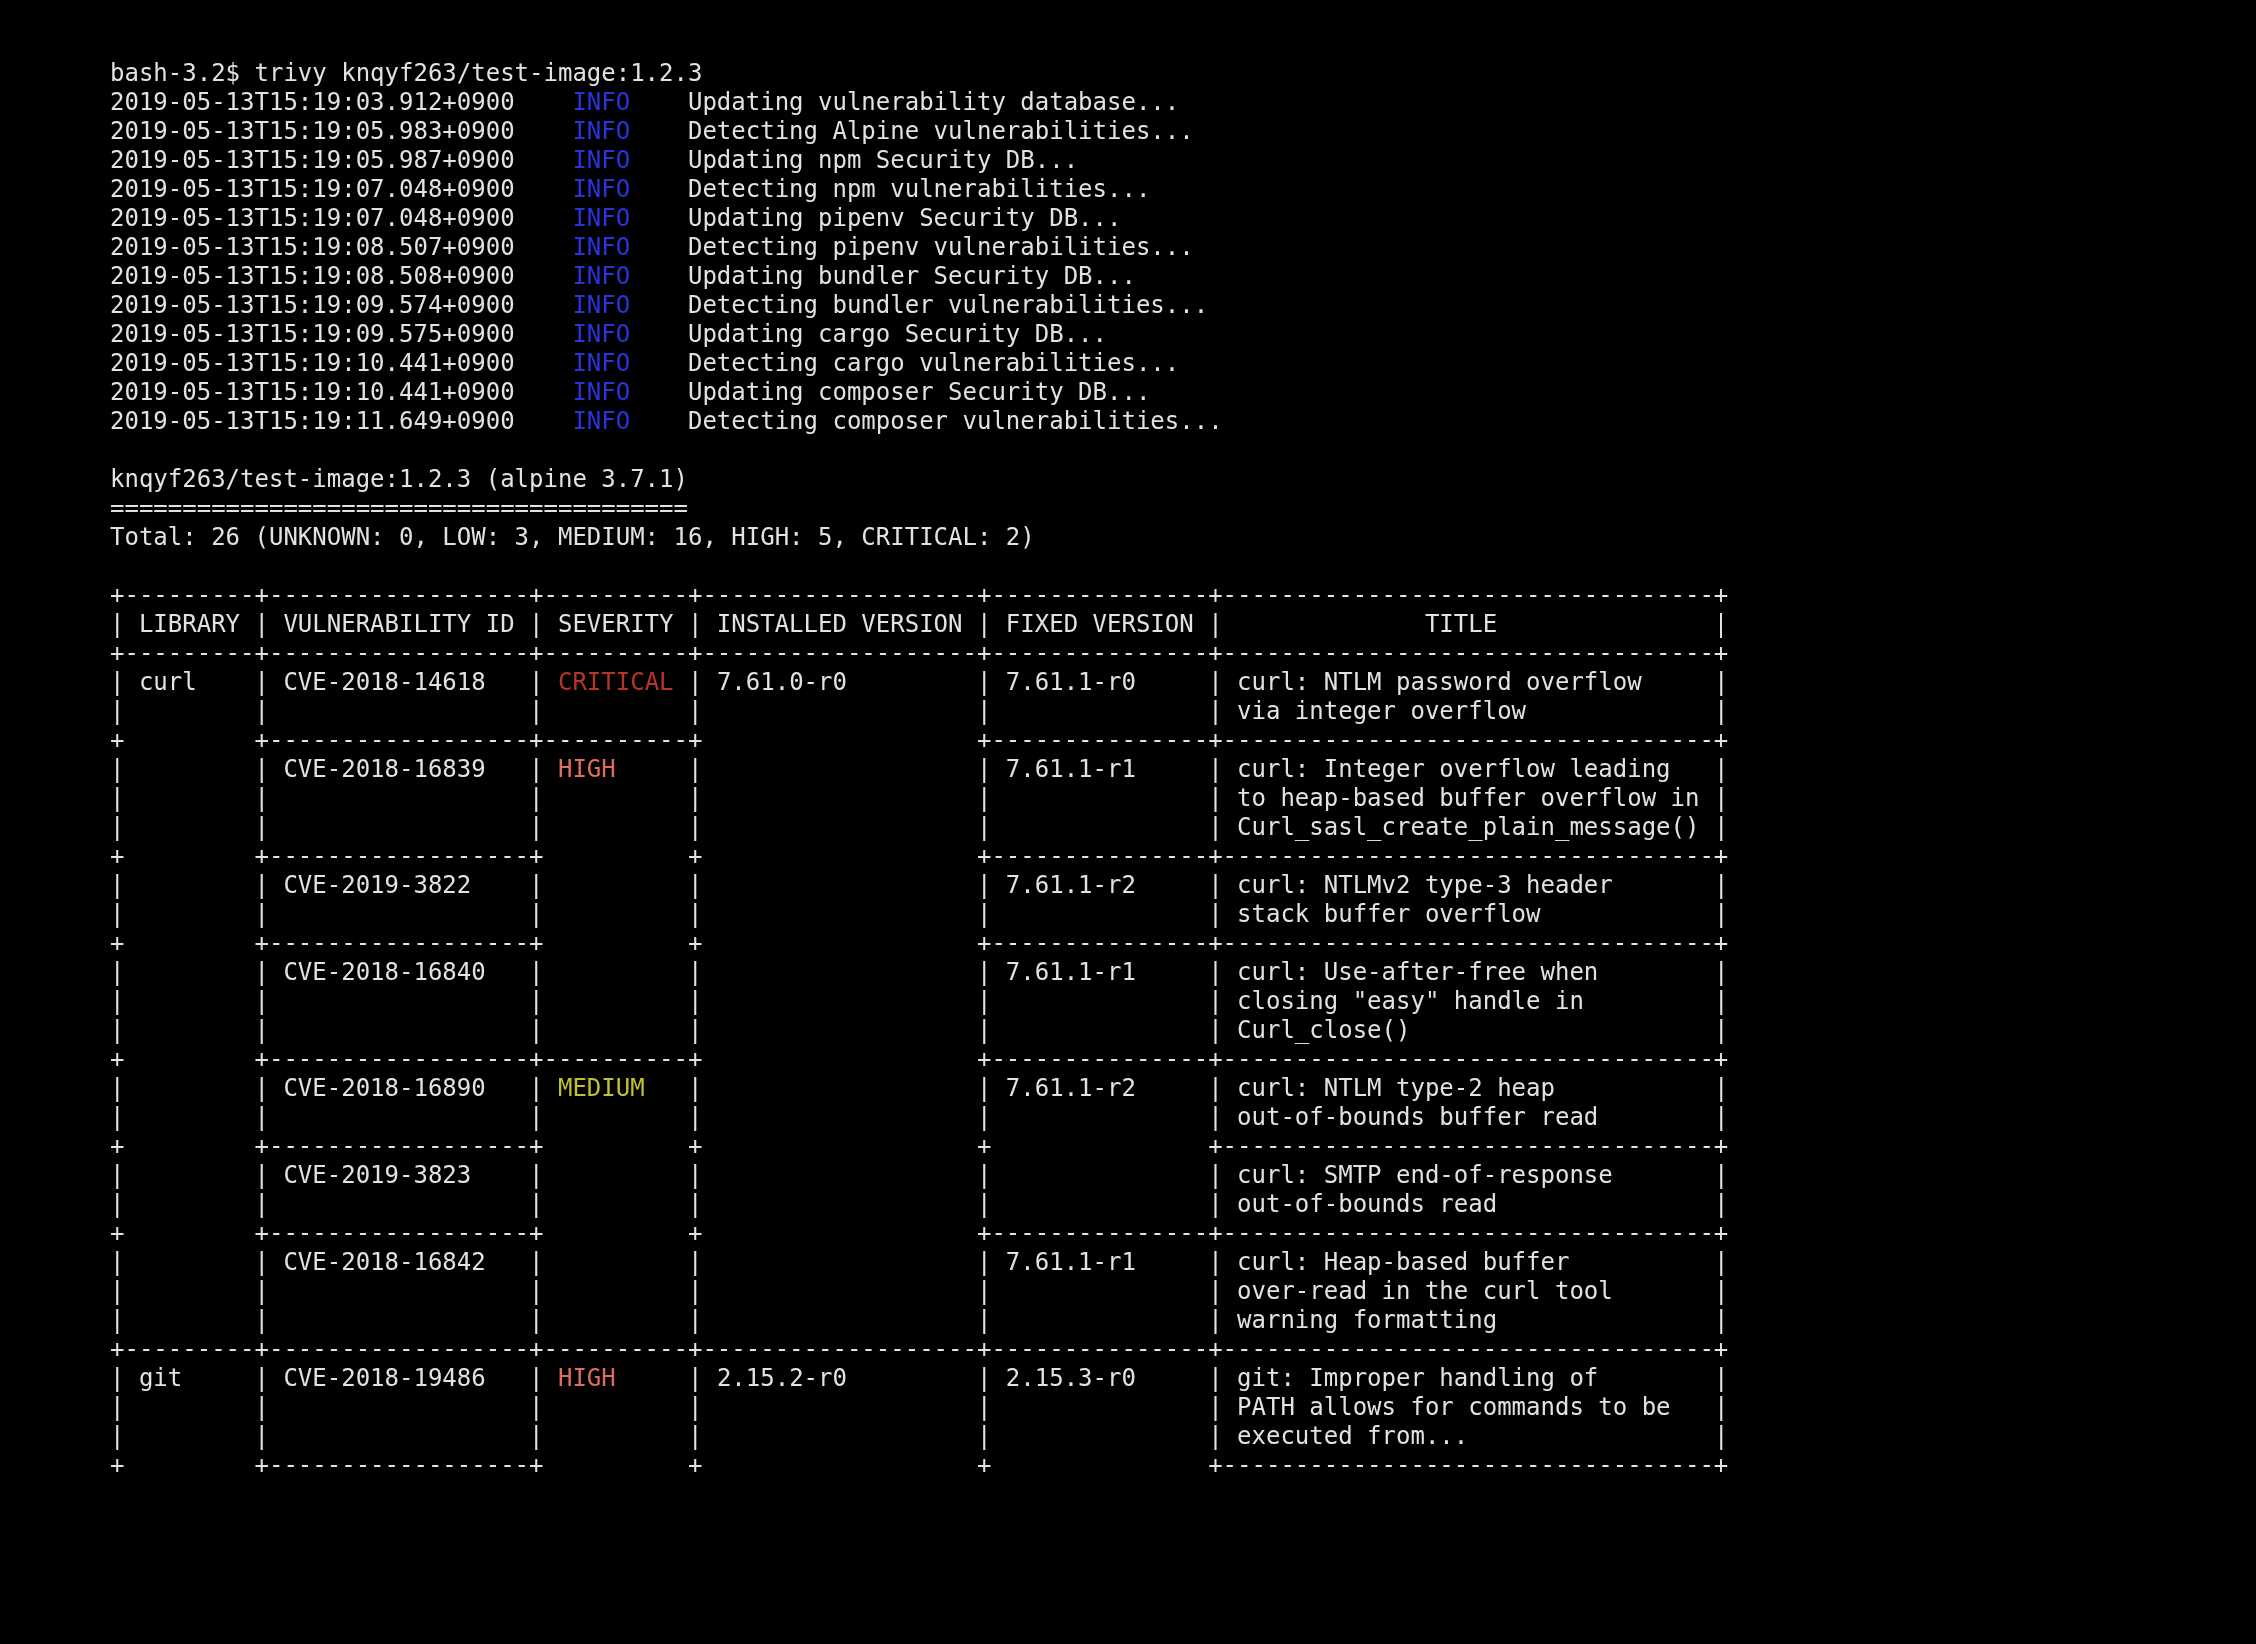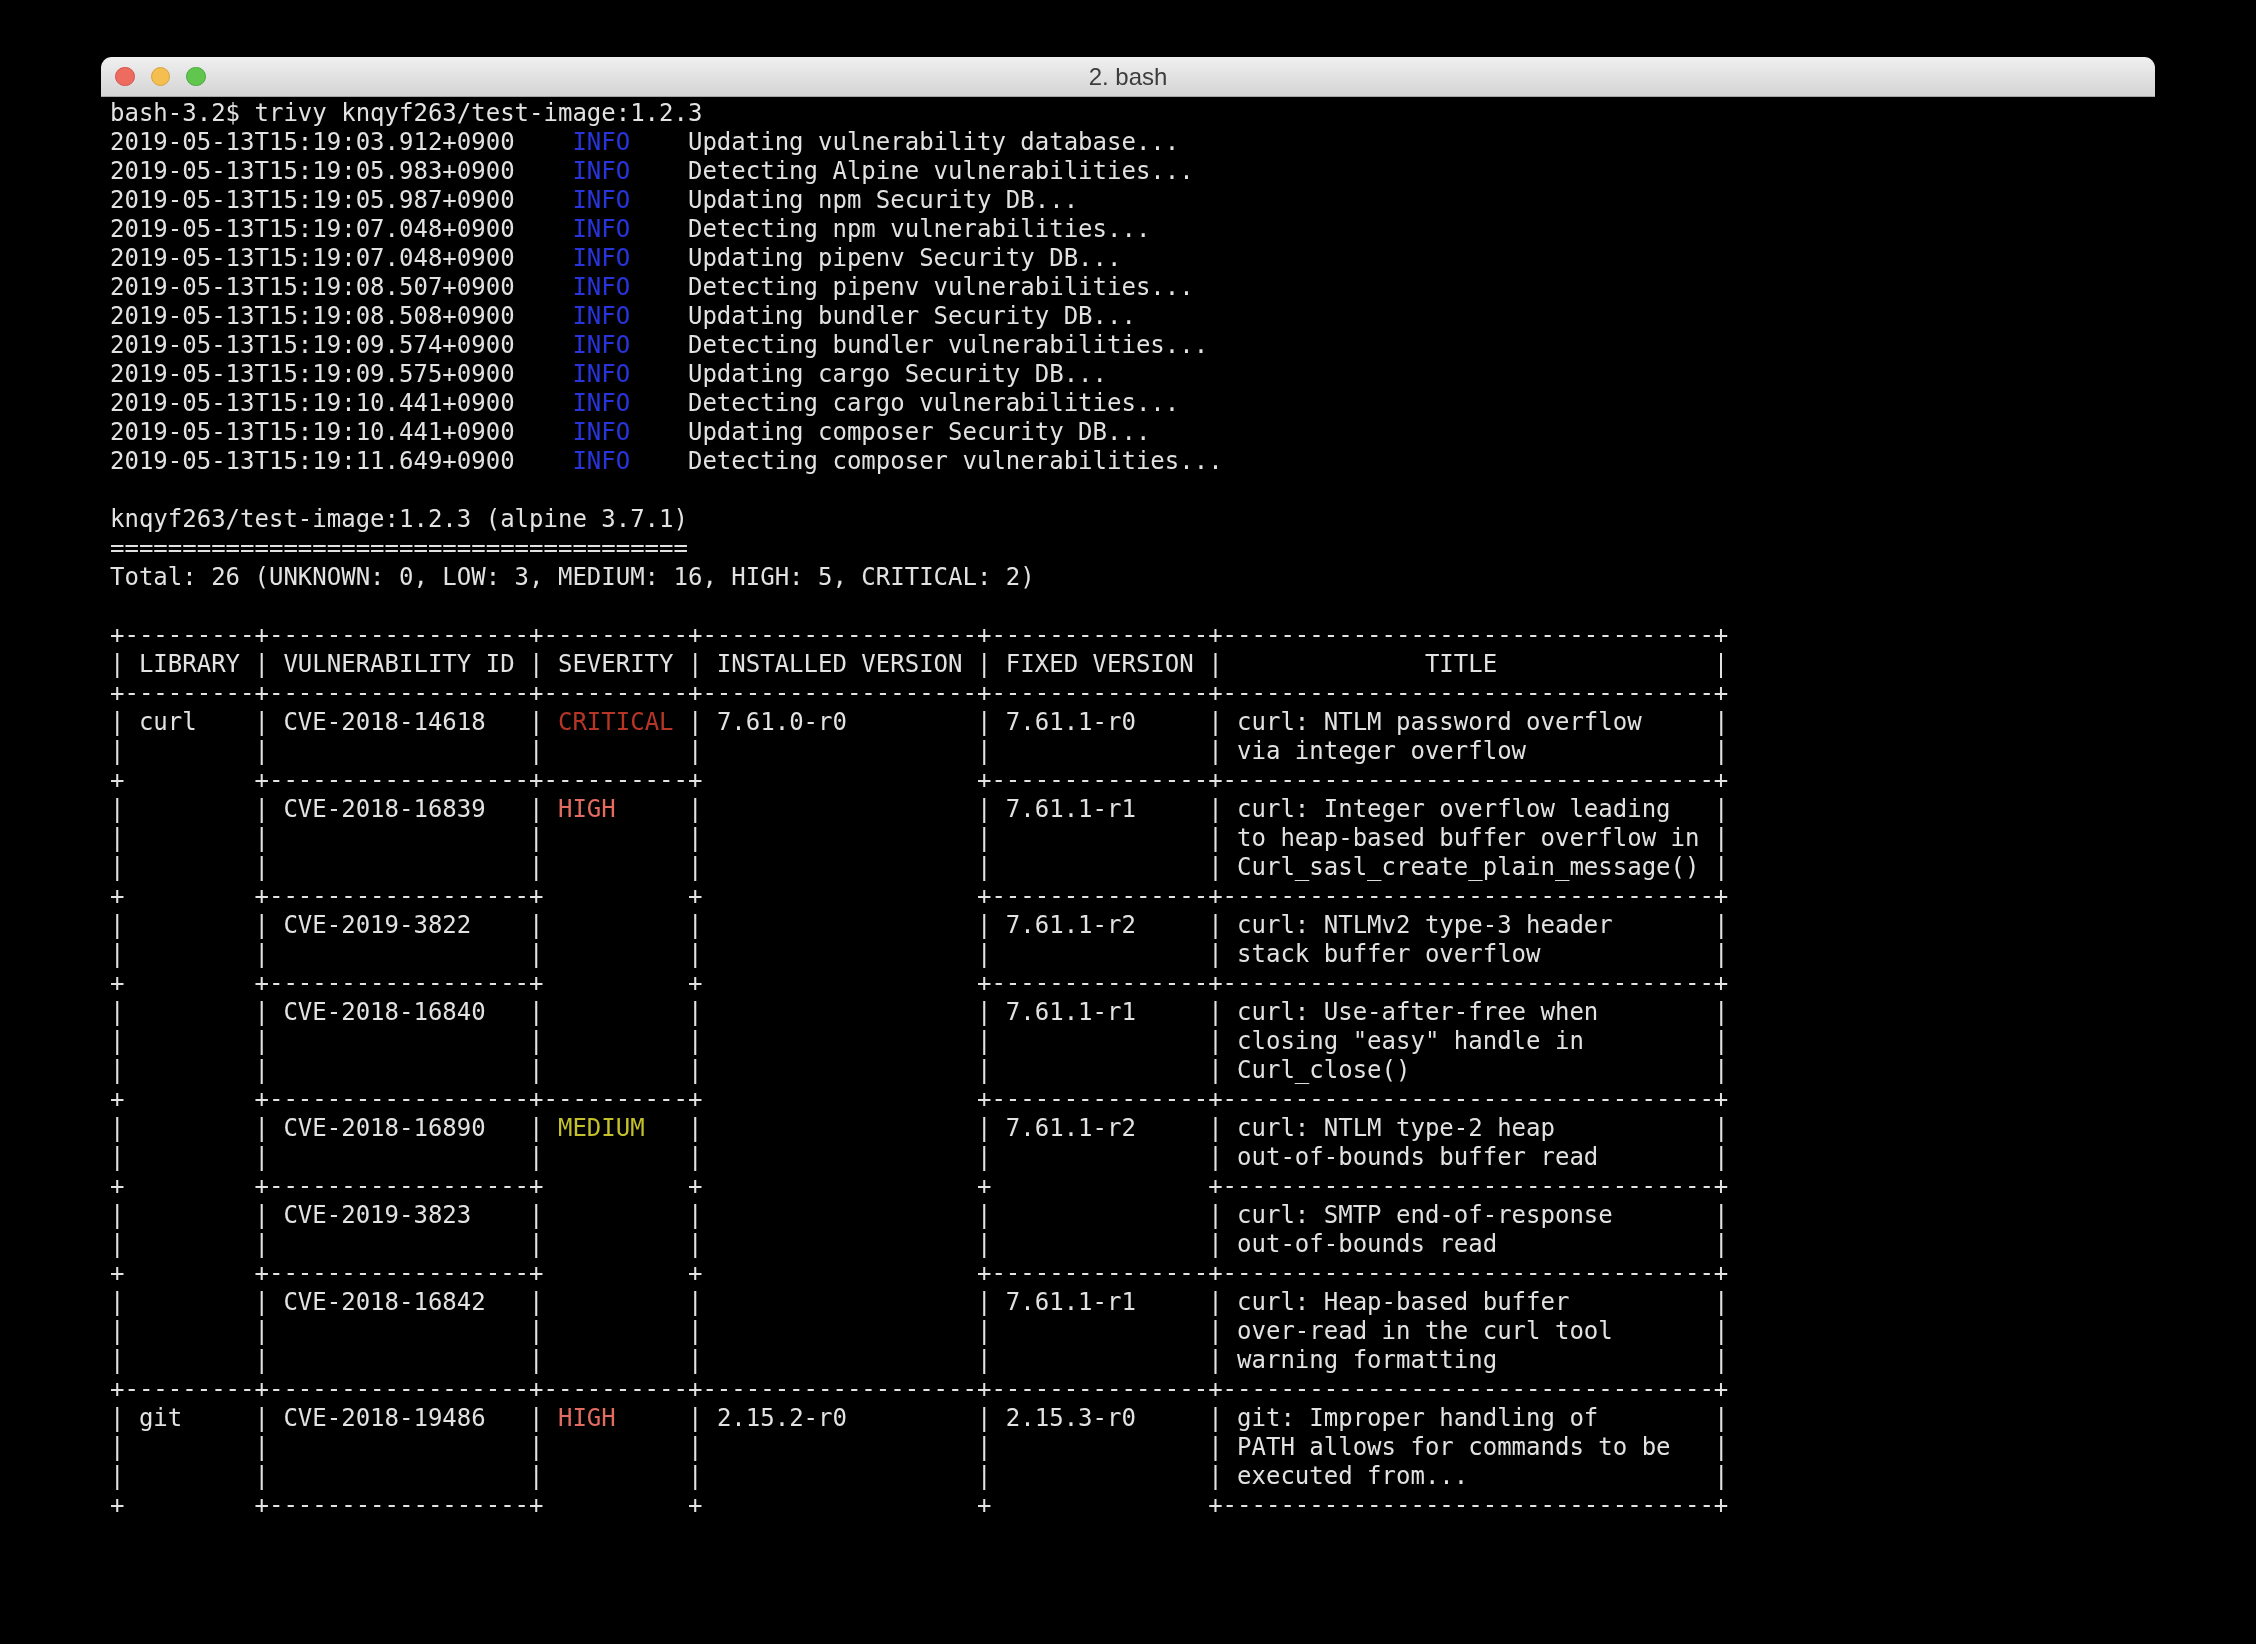--- a/index.html
+++ b/index.html
@@ -62,23 +62,15 @@
     white-space: pre;
   }
   .tline {
     min-height: 29px;
   }
 </style>
 </head>
 <body>
 
 <div class="window">
-  <div class="titlebar">
-    <div class="lights">
-      <div class="light red"></div>
-      <div class="light yellow"></div>
-      <div class="light green"></div>
-    </div>
-    <div class="title">2. bash</div>
-  </div>
   <div id="screen"><div class="tline"><span>bash-3.2$ trivy knqyf263/test-image:1.2.3</span></div><div class="tline"><span>2019-05-13T15:19:03.912+0900    </span><span style="color: rgb(40, 52, 220);">INFO</span><span>    Updating vulnerability database...</span></div><div class="tline"><span>2019-05-13T15:19:05.983+0900    </span><span style="color: rgb(40, 52, 220);">INFO</span><span>    Detecting Alpine vulnerabilities...</span></div><div class="tline"><span>2019-05-13T15:19:05.987+0900    </span><span style="color: rgb(40, 52, 220);">INFO</span><span>    Updating npm Security DB...</span></div><div class="tline"><span>2019-05-13T15:19:07.048+0900    </span><span style="color: rgb(40, 52, 220);">INFO</span><span>    Detecting npm vulnerabilities...</span></div><div class="tline"><span>2019-05-13T15:19:07.048+0900    </span><span style="color: rgb(40, 52, 220);">INFO</span><span>    Updating pipenv Security DB...</span></div><div class="tline"><span>2019-05-13T15:19:08.507+0900    </span><span style="color: rgb(40, 52, 220);">INFO</span><span>    Detecting pipenv vulnerabilities...</span></div><div class="tline"><span>2019-05-13T15:19:08.508+0900    </span><span style="color: rgb(40, 52, 220);">INFO</span><span>    Updating bundler Security DB...</span></div><div class="tline"><span>2019-05-13T15:19:09.574+0900    </span><span style="color: rgb(40, 52, 220);">INFO</span><span>    Detecting bundler vulnerabilities...</span></div><div class="tline"><span>2019-05-13T15:19:09.575+0900    </span><span style="color: rgb(40, 52, 220);">INFO</span><span>    Updating cargo Security DB...</span></div><div class="tline"><span>2019-05-13T15:19:10.441+0900    </span><span style="color: rgb(40, 52, 220);">INFO</span><span>    Detecting cargo vulnerabilities...</span></div><div class="tline"><span>2019-05-13T15:19:10.441+0900    </span><span style="color: rgb(40, 52, 220);">INFO</span><span>    Updating composer Security DB...</span></div><div class="tline"><span>2019-05-13T15:19:11.649+0900    </span><span style="color: rgb(40, 52, 220);">INFO</span><span>    Detecting composer vulnerabilities...</span></div><div class="tline"></div><div class="tline"><span>knqyf263/test-image:1.2.3 (alpine 3.7.1)</span></div><div class="tline"><span>========================================</span></div><div class="tline"><span>Total: 26 (UNKNOWN: 0, LOW: 3, MEDIUM: 16, HIGH: 5, CRITICAL: 2)</span></div><div class="tline"></div><div class="tline"><span>+---------+------------------+----------+-------------------+---------------+----------------------------------+</span></div><div class="tline"><span>| LIBRARY | VULNERABILITY ID | SEVERITY | INSTALLED VERSION | FIXED VERSION |              TITLE               |</span></div><div class="tline"><span>+---------+------------------+----------+-------------------+---------------+----------------------------------+</span></div><div class="tline"><span>| curl    | CVE-2018-14618   |</span><span style="color: rgb(182, 54, 37);"> CRITICAL </span><span>| 7.61.0-r0         | 7.61.1-r0     |</span><span> curl: NTLM password overflow     </span><span>|</span></div><div class="tline"><span>|         |                  |</span><span>          </span><span>|                   |               |</span><span> via integer overflow             </span><span>|</span></div><div class="tline"><span>+         +------------------+----------+                   +---------------+----------------------------------+</span></div><div class="tline"><span>|         | CVE-2018-16839   |</span><span style="color: rgb(226, 108, 96);"> HIGH     </span><span>|                   | 7.61.1-r1     |</span><span> curl: Integer overflow leading   </span><span>|</span></div><div class="tline"><span>|         |                  |</span><span>          </span><span>|                   |               |</span><span> to heap-based buffer overflow in </span><span>|</span></div><div class="tline"><span>|         |                  |</span><span>          </span><span>|                   |               |</span><span> Curl_sasl_create_plain_message() </span><span>|</span></div><div class="tline"><span>+         +------------------+          +                   +---------------+----------------------------------+</span></div><div class="tline"><span>|         | CVE-2019-3822    |</span><span>          </span><span>|                   | 7.61.1-r2     |</span><span> curl: NTLMv2 type-3 header       </span><span>|</span></div><div class="tline"><span>|         |                  |</span><span>          </span><span>|                   |               |</span><span> stack buffer overflow            </span><span>|</span></div><div class="tline"><span>+         +------------------+          +                   +---------------+----------------------------------+</span></div><div class="tline"><span>|         | CVE-2018-16840   |</span><span>          </span><span>|                   | 7.61.1-r1     |</span><span> curl: Use-after-free when        </span><span>|</span></div><div class="tline"><span>|         |                  |</span><span>          </span><span>|                   |               |</span><span> closing "easy" handle in         </span><span>|</span></div><div class="tline"><span>|         |                  |</span><span>          </span><span>|                   |               |</span><span> Curl_close()                     </span><span>|</span></div><div class="tline"><span>+         +------------------+----------+                   +---------------+----------------------------------+</span></div><div class="tline"><span>|         | CVE-2018-16890   |</span><span style="color: rgb(196, 193, 42);"> MEDIUM   </span><span>|                   | 7.61.1-r2     |</span><span> curl: NTLM type-2 heap           </span><span>|</span></div><div class="tline"><span>|         |                  |</span><span>          </span><span>|                   |               |</span><span> out-of-bounds buffer read        </span><span>|</span></div><div class="tline"><span>+         +------------------+          +                   +               +----------------------------------+</span></div><div class="tline"><span>|         | CVE-2019-3823    |</span><span>          </span><span>|                   |               |</span><span> curl: SMTP end-of-response       </span><span>|</span></div><div class="tline"><span>|         |                  |</span><span>          </span><span>|                   |               |</span><span> out-of-bounds read               </span><span>|</span></div><div class="tline"><span>+         +------------------+          +                   +---------------+----------------------------------+</span></div><div class="tline"><span>|         | CVE-2018-16842   |</span><span>          </span><span>|                   | 7.61.1-r1     |</span><span> curl: Heap-based buffer          </span><span>|</span></div><div class="tline"><span>|         |                  |</span><span>          </span><span>|                   |               |</span><span> over-read in the curl tool       </span><span>|</span></div><div class="tline"><span>|         |                  |</span><span>          </span><span>|                   |               |</span><span> warning formatting               </span><span>|</span></div><div class="tline"><span>+---------+------------------+----------+-------------------+---------------+----------------------------------+</span></div><div class="tline"><span>| git     | CVE-2018-19486   |</span><span style="color: rgb(226, 108, 96);"> HIGH     </span><span>| 2.15.2-r0         | 2.15.3-r0     |</span><span> git: Improper handling of        </span><span>|</span></div><div class="tline"><span>|         |                  |</span><span>          </span><span>|                   |               |</span><span> PATH allows for commands to be   </span><span>|</span></div><div class="tline"><span>|         |                  |</span><span>          </span><span>|                   |               |</span><span> executed from...                 </span><span>|</span></div><div class="tline"><span>+         +------------------+          +                   +               +----------------------------------+</span></div></div>
 </div>
 
 
 </body></html>

